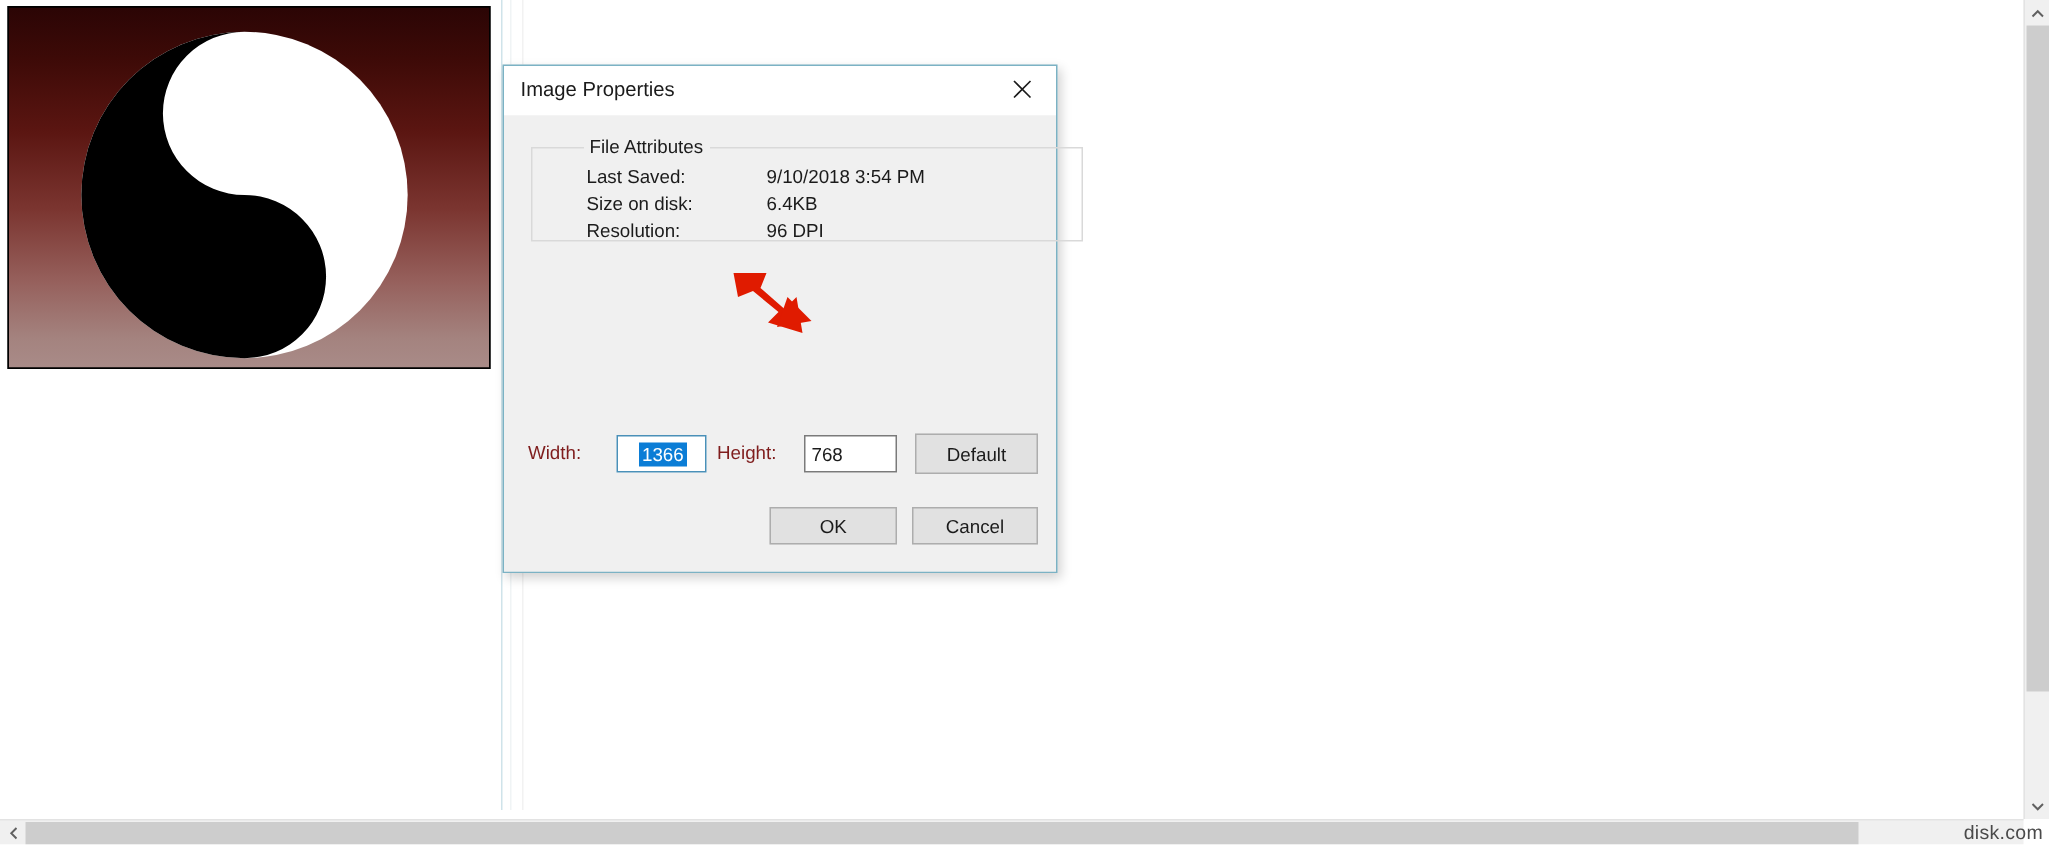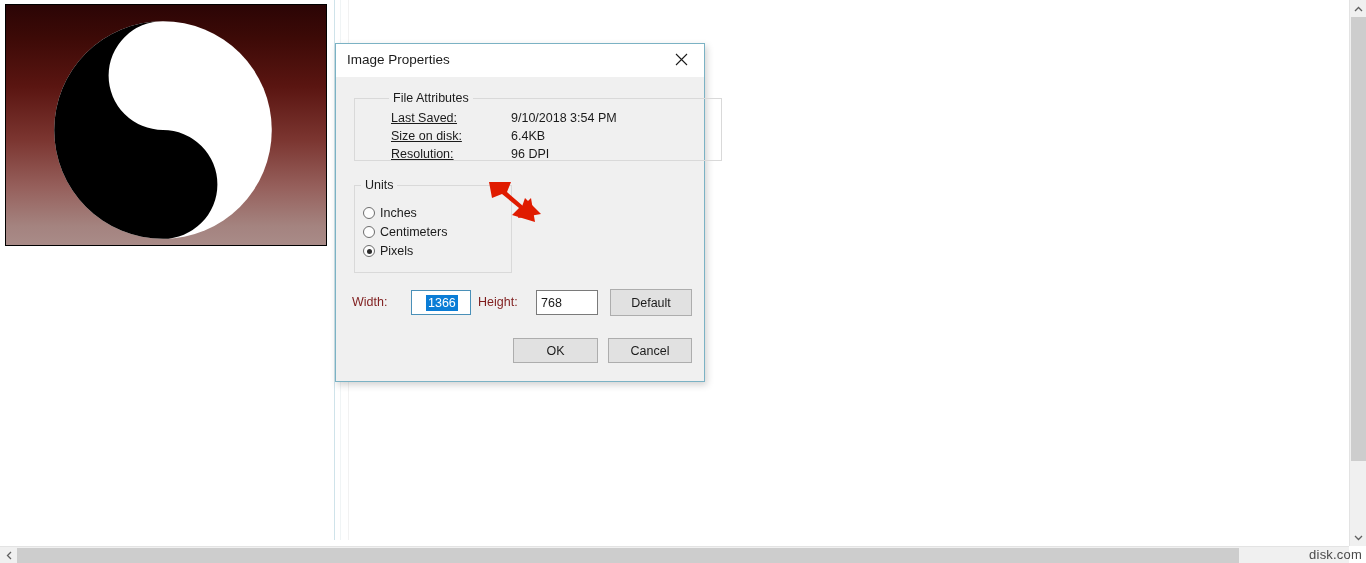--- a/index.html
+++ b/index.html
@@ -209,21 +209,21 @@
   #grp-file { left: 18px; top: 14px; width: 338px; height: 68px; padding-left: 28px; }
   #grp-units { left: 18px; top: 101px; width: 156px; height: 93px; }
   #grp-colors { left: 190px; top: 101px; width: 166px; height: 93px; }
 
   .attr-row {
     position: absolute;
     font-size: 12.5px;
     color: #1b1b1b;
     white-space: nowrap;
   }
-  .attr-label { position: absolute; left: 8px; text-decoration: underline; }
+  .attr-label { position: absolute; left: 8px; }
   .attr-value { position: absolute; left: 128px; }
 
   .radio-row {
     position: absolute;
     left: 8px;
     display: flex;
     align-items: center;
     font-size: 12.5px;
     color: #1b1b1b;
     white-space: nowrap;
@@ -381,35 +381,20 @@
         <div class="attr-row" style="top:24px;">
           <span class="attr-label">Size on disk:</span>
           <span class="attr-value">6.4KB</span>
         </div>
         <div class="attr-row" style="top:42px;">
           <span class="attr-label">Resolution:</span>
           <span class="attr-value">96 DPI</span>
         </div>
       </fieldset>
 
-      <fieldset class="group" id="grp-units">
-        <legend>Units</legend>
-        <div class="radio-row" style="top:14px;">
-          <span class="radio"></span>
-          <span>Inches</span>
-        </div>
-        <div class="radio-row" style="top:33px;">
-          <span class="radio"></span>
-          <span>Centimeters</span>
-        </div>
-        <div class="radio-row" style="top:52px;">
-          <span class="radio checked"></span>
-          <span>Pixels</span>
-        </div>
-      </fieldset>
 
 
       <div class="field-row">
         <span class="lbl" style="left:16px;">Width:</span>
         <div class="txtbox" style="left:75px; width:60px;padding-left:14px;">
           <span class="sel-text">1366</span>
         </div>
         <span class="lbl" style="left:142px;">Height:</span>
         <div class="txtbox plain" style="left:200px; width:62px;">
           <span>768</span>

